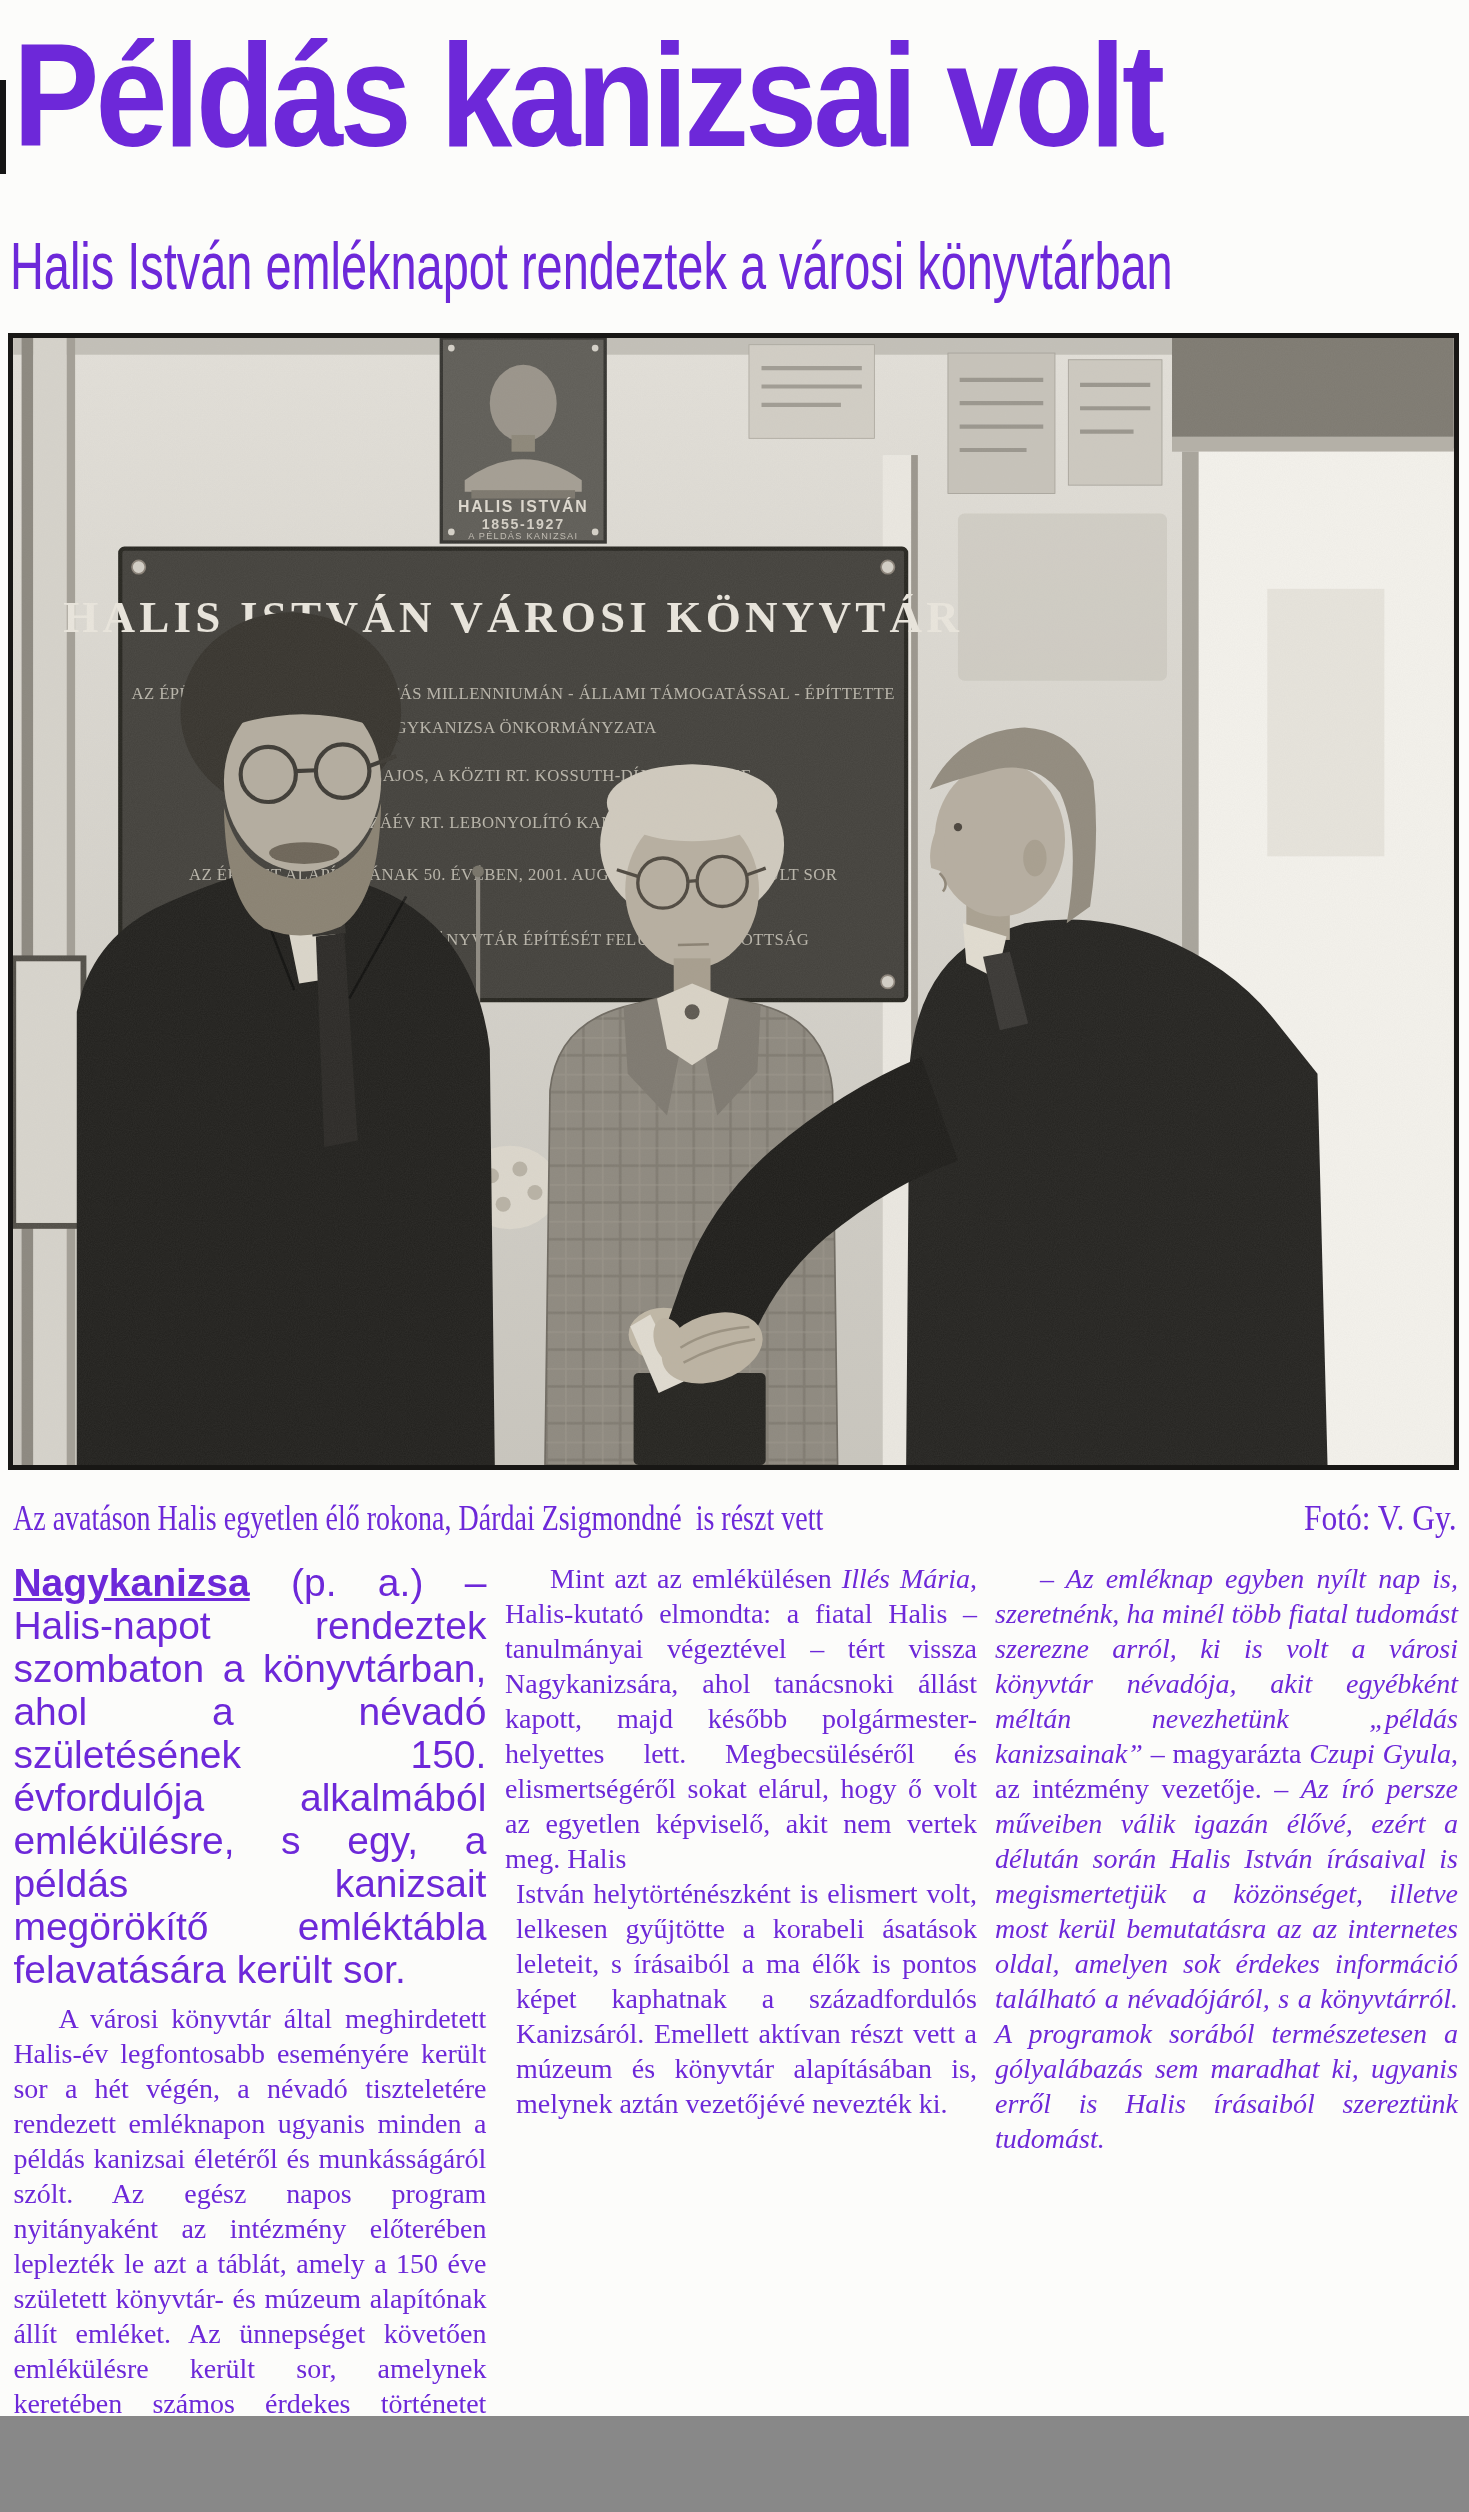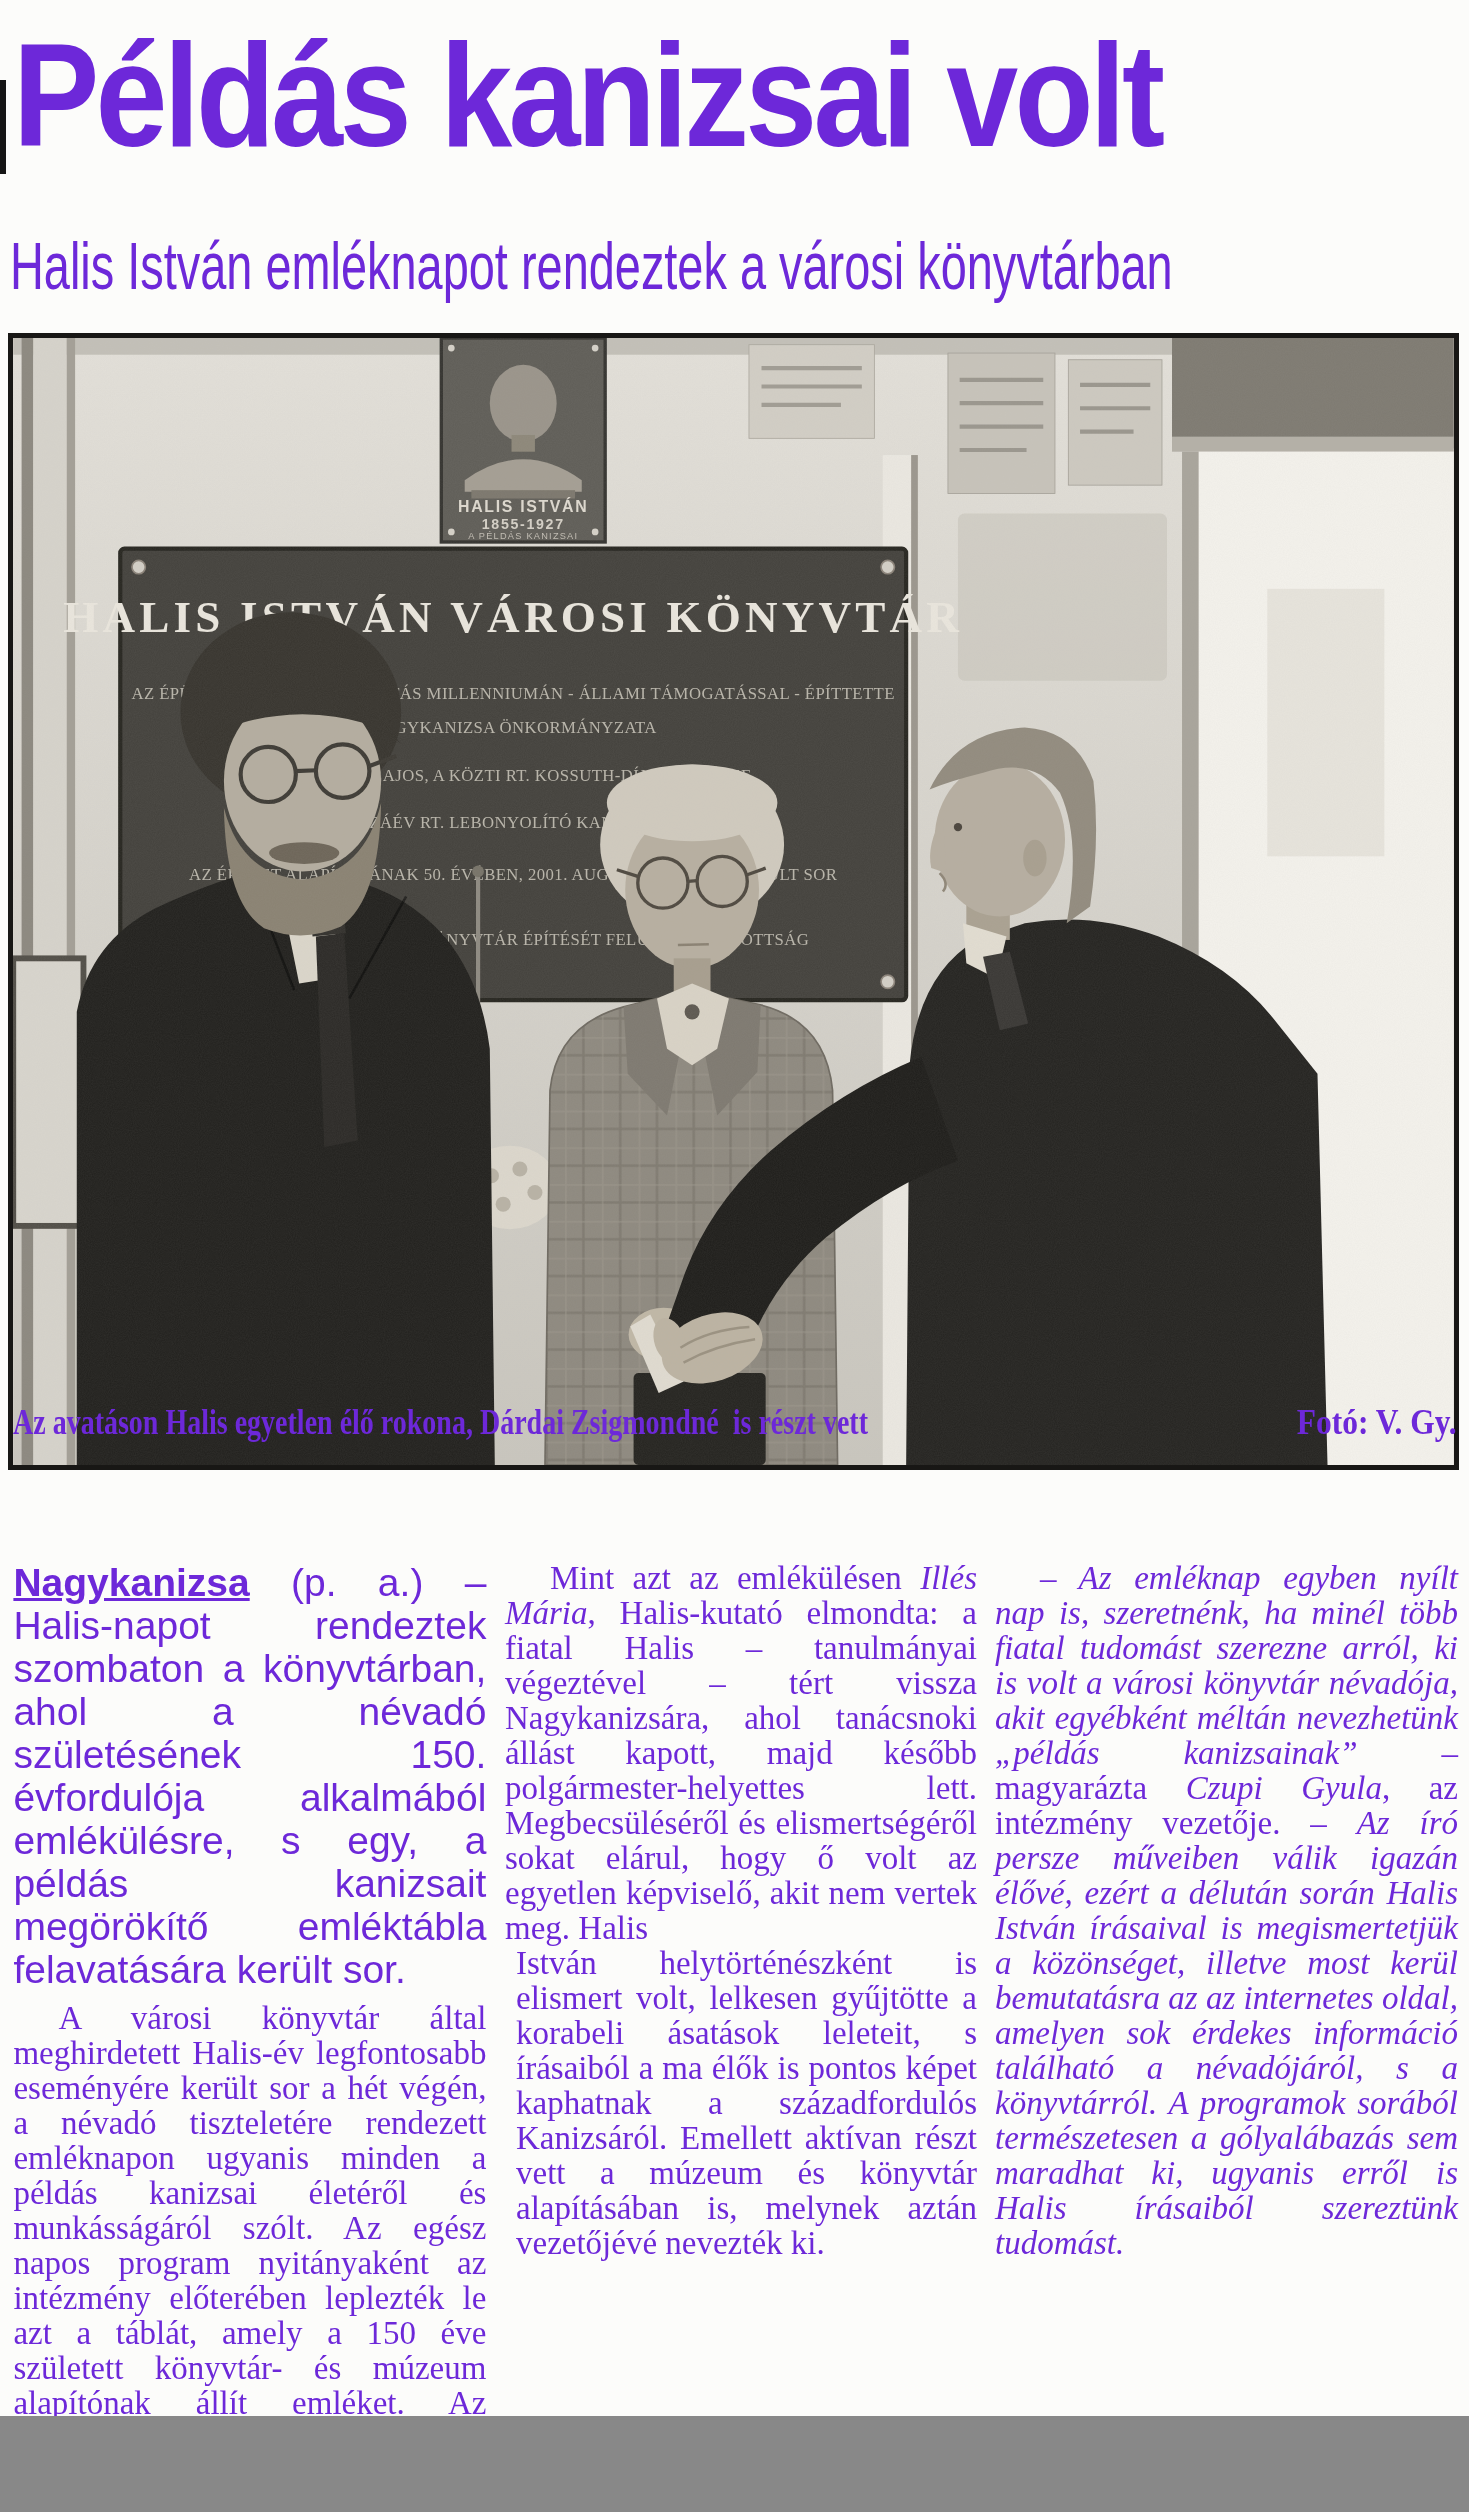--- a/index.html
+++ b/index.html
@@ -7,32 +7,32 @@
         font-family:"Liberation Sans",sans-serif;overflow:hidden;}
   .artifact{position:absolute;left:0;top:80px;width:5.9px;height:94px;background:#151515;}
   .headline{position:absolute;left:13.4px;top:18.4px;margin:0;font-size:147px;line-height:1.05;
         font-weight:bold;letter-spacing:-4.2px;white-space:nowrap;
         transform:scaleX(.88);transform-origin:left top;}
   .subheadline{position:absolute;left:10px;top:227px;margin:0;font-size:67px;line-height:1.15;
         font-weight:400;letter-spacing:0;white-space:nowrap;
         transform:scaleX(.70);transform-origin:left top;}
   .photo{position:absolute;left:8.4px;top:333px;width:1441px;height:1127px;margin:0;
         border:5.9px solid #181715;background:#dedbd4;}
-  .caption-row{position:absolute;left:13.4px;top:1404px;width:1443px;display:flex;
-        justify-content:flex-start;font-family:"Liberation Serif",serif;font-weight:bold;
+  .caption-row{position:absolute;left:13.4px;top:1500px;width:1443px;display:flex;
+        justify-content:flex-start;font-family:"Liberation Serif",serif;font-weight:normal;
         font-size:35px;line-height:1.1;}
   .caption-row .cap{margin:0;white-space:pre-wrap;transform:scaleX(.80);transform-origin:left top;width:125%;}
   .caption-row .credit{margin:0;white-space:nowrap;transform:scaleX(.90);transform-origin:right top;}
   .col{position:absolute;top:1561px;text-align:justify;}
   .col1{left:13.4px;width:473px;}
   .col2{left:505px;width:472px;}
   .col3{left:995px;width:463px;}
   .para{margin:0;}
   .para.lead{font-family:"Liberation Sans",sans-serif;font-size:39px;line-height:43px;margin-bottom:10px;}
-  .para.serif{font-family:"Liberation Serif",serif;font-size:33px;line-height:35px;text-indent:45px;}
+  .para.serif{font-family:"Liberation Serif",serif;font-size:28px;line-height:35px;text-indent:45px;}
   .para.serif.noindent{text-indent:0;margin-left:11px;}
   .crosshead{margin:11.7px 0 18.4px;}
   .chrule{height:7.5px;background:var(--accent,#3f9bd8);}
   .crosshead h3{margin:25px 0 27px;font-family:"Liberation Sans",sans-serif;font-weight:bold;
         font-size:49px;line-height:54px;letter-spacing:-0.8px;text-align:left;
         width:119%;transform:scaleX(.84);transform-origin:left top;}
   .bottom-rule{position:absolute;left:8.4px;top:2499px;width:1453px;height:4.2px;background:#181715;}
   
   .bust-t1{font-family:"Liberation Sans",sans-serif;font-weight:bold;font-size:19px;letter-spacing:2px;fill:#ded9cf;}
   .bust-t2{font-family:"Liberation Sans",sans-serif;font-weight:bold;font-size:17px;letter-spacing:2px;fill:#d5d0c6;}

